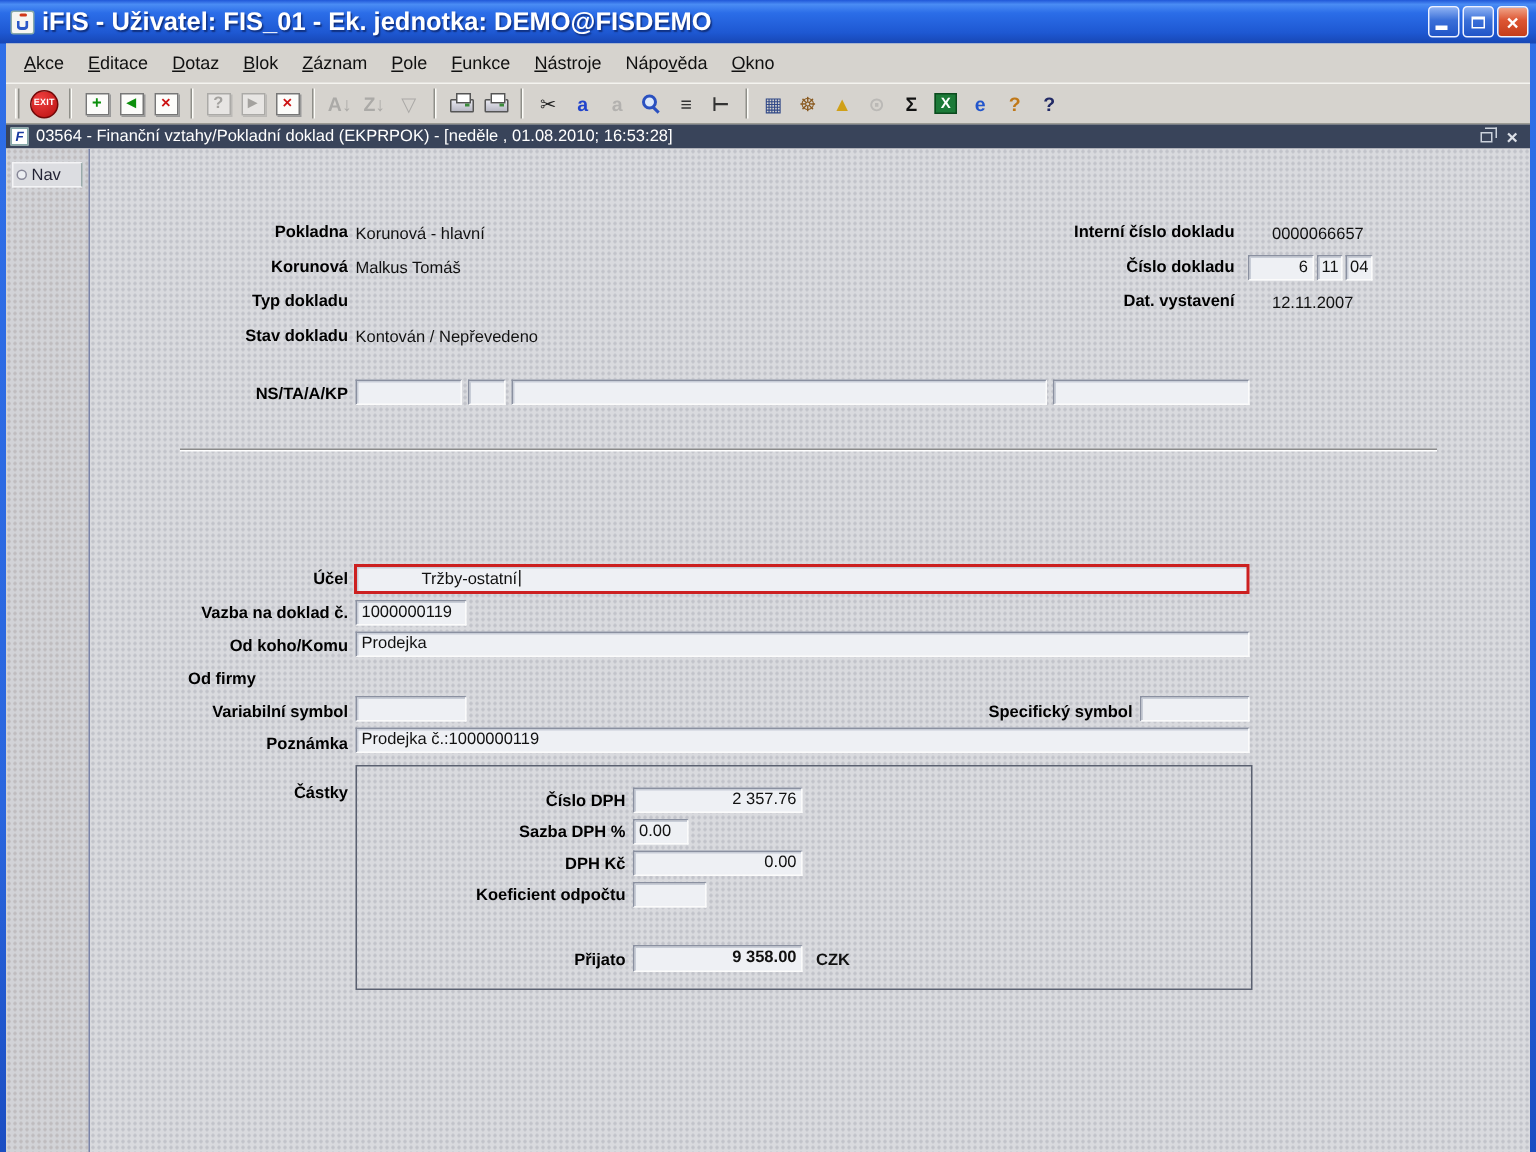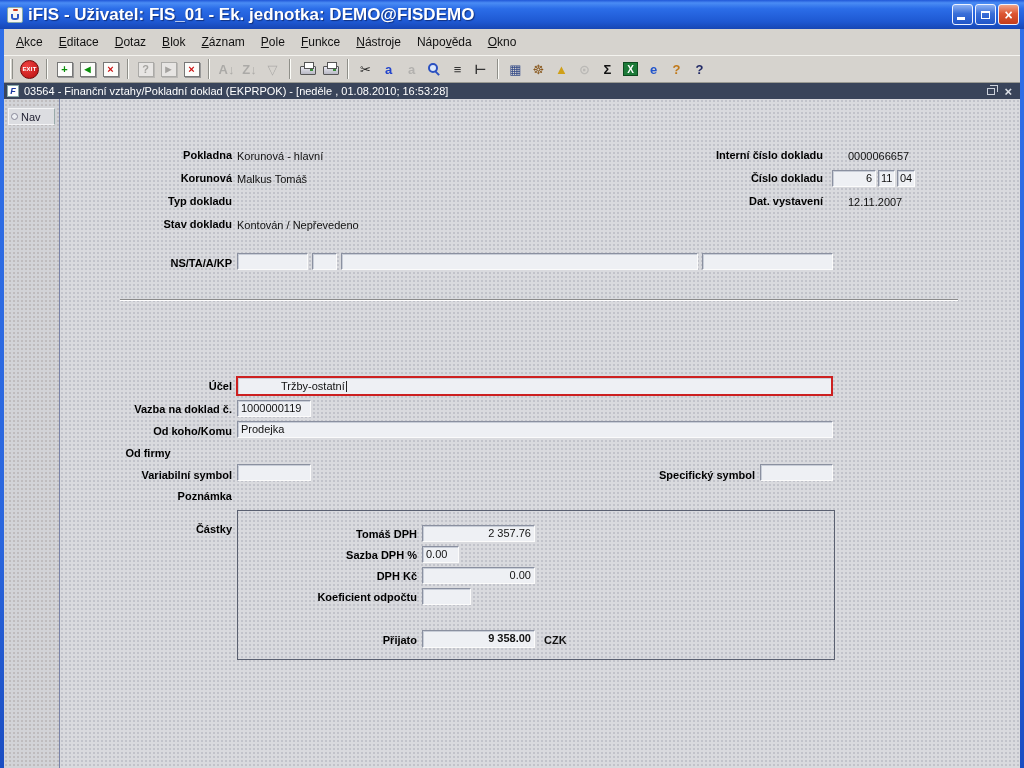--- a/index.html
+++ b/index.html
@@ -299,25 +299,26 @@
       <div class="fld" style="left:233px;top:322px;width:596px;">Prodejka</div>
 
       <div class="lbl" style="top:348px;text-align:center;">Od firmy</div>
 
       <div class="lbl" style="top:370px;">Variabilní symbol</div>
       <div class="fld" style="left:233px;top:365px;width:74px;"></div>
       <div class="lbl" style="left:551px;width:200px;top:370px;">Specifický symbol</div>
       <div class="fld" style="left:756px;top:365px;width:73px;"></div>
 
       <div class="lbl" style="top:391px;">Poznámka</div>
+      <div class="fld" style="left:233px;top:386px;width:596px;">Prodejka č.:1000000119</div>
 
       <div class="grp" style="left:233px;top:411px;width:598px;height:150px;"></div>
       <div class="lbl" style="top:424px;">Částky</div>
 
-      <div class="lbl" style="left:263px;width:150px;top:429px;">Tomáš DPH</div>
+      <div class="lbl" style="left:263px;width:150px;top:429px;">Číslo DPH</div>
       <div class="fld num" style="left:418px;top:426px;width:113px;">2 357.76</div>
 
       <div class="lbl" style="left:263px;width:150px;top:450px;">Sazba DPH %</div>
       <div class="fld" style="left:418px;top:447px;width:37px;">0.00</div>
 
       <div class="lbl" style="left:263px;width:150px;top:471px;">DPH Kč</div>
       <div class="fld num" style="left:418px;top:468px;width:113px;">0.00</div>
 
       <div class="lbl" style="left:263px;width:150px;top:492px;">Koeficient odpočtu</div>
       <div class="fld" style="left:418px;top:489px;width:49px;"></div>

